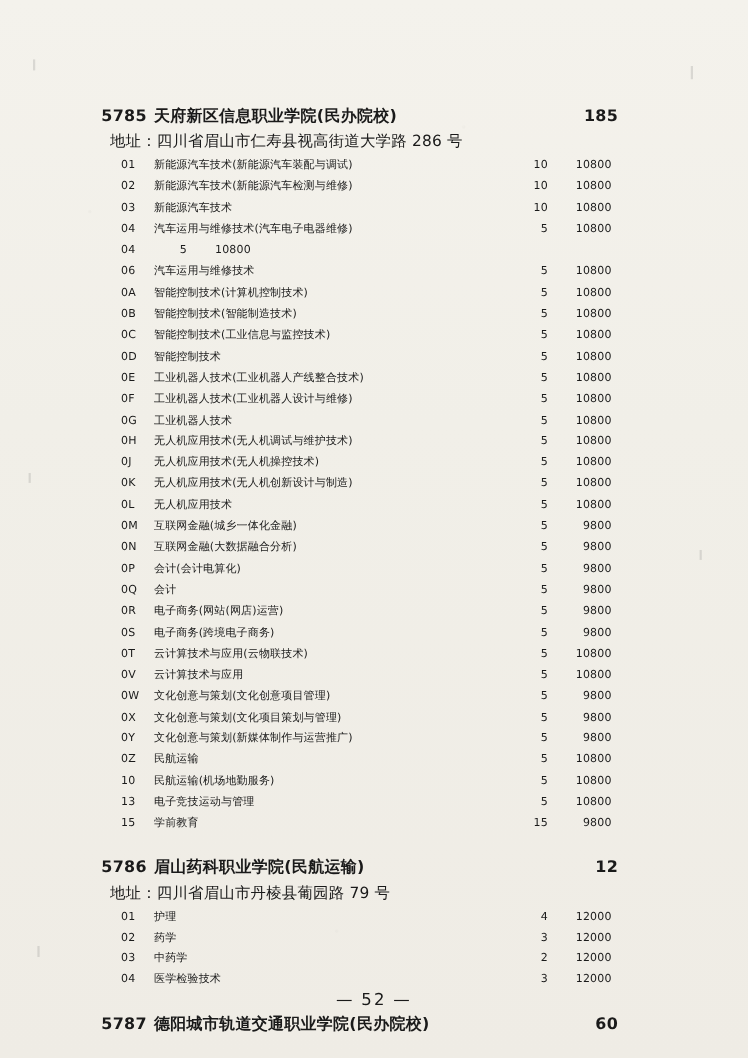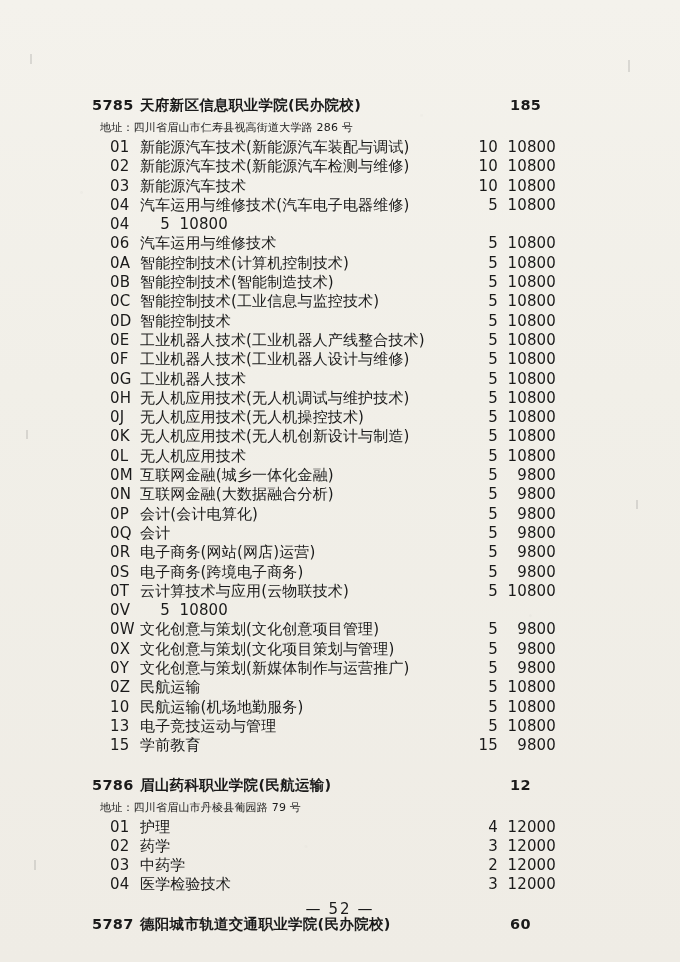--- a/index.html
+++ b/index.html
@@ -53,36 +53,36 @@
   .school-code {
     width: 48px;
     flex: 0 0 auto;
   }
   .school-name {
     flex: 1 1 auto;
   }
   .school-total {
     width: 52px;
     flex: 0 0 auto;
-    text-align: left;
+    text-align: right;
     padding-left: 14px;
   }
   .addr {
-    font-size: 11px;
+    font-size: 14px;
     margin: 0 0 3px 8px;
     letter-spacing: 0.2px;
     white-space: nowrap;
   }
   .rows {
     margin-left: 8px;
   }
   .row {
     display: flex;
     align-items: center;
-    font-size: 15px;
+    font-size: 10px;
     line-height: 19.3px;
     letter-spacing: 0.15px;
     white-space: nowrap;
   }
   .r-code {
     width: 26px;
     flex: 0 0 auto;
     text-align: left;
     padding-left: 10px;
   }
@@ -284,20 +284,21 @@
             <span class="r-fee">9800</span>
           </div>
         <div class="row">
             <span class="r-code">0T</span>
             <span class="r-name">云计算技术与应用(云物联技术)</span>
             <span class="r-plan">5</span>
             <span class="r-fee">10800</span>
           </div>
         <div class="row">
             <span class="r-code">0V</span>
+            <span class="r-name">云计算技术与应用</span>
             <span class="r-plan">5</span>
             <span class="r-fee">10800</span>
           </div>
         <div class="row">
             <span class="r-code">0W</span>
             <span class="r-name">文化创意与策划(文化创意项目管理)</span>
             <span class="r-plan">5</span>
             <span class="r-fee">9800</span>
           </div>
         <div class="row">

